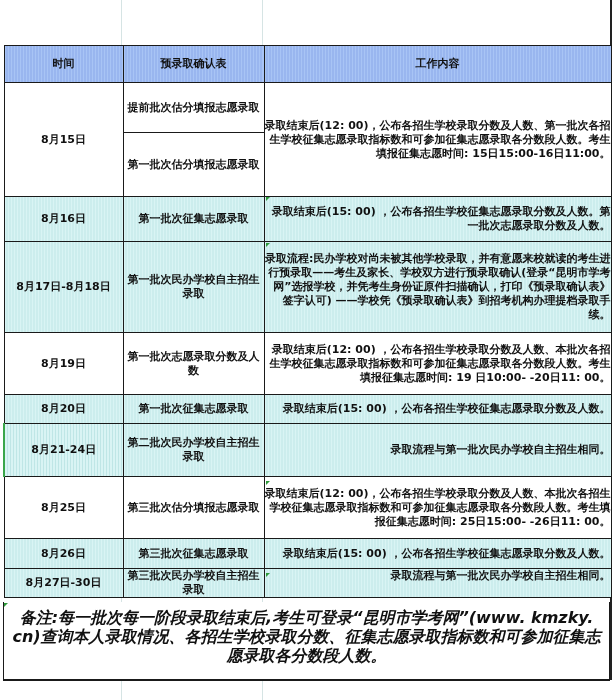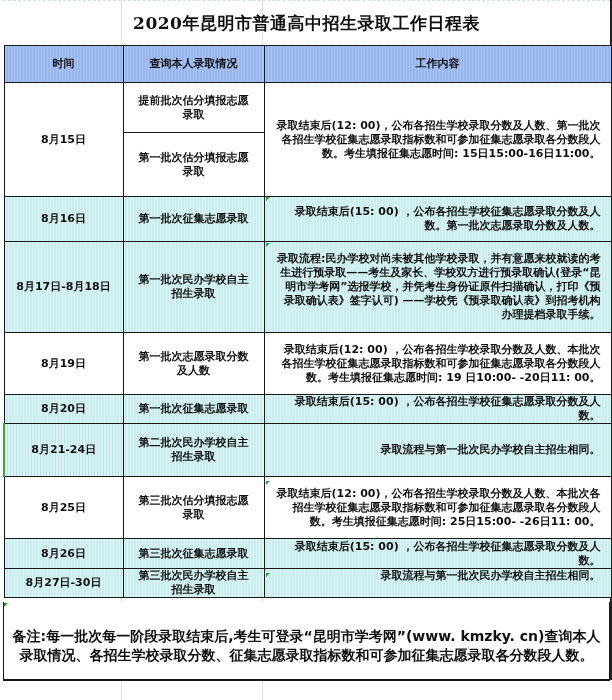--- a/index.html
+++ b/index.html
@@ -27,21 +27,21 @@
     font-size:17px; font-weight:bold; letter-spacing:0.5px; color:#111;
     border-top:1px dashed #cfe0e0;
   }
   table.sched {
     position:absolute; left:0; top:45px;
     border-collapse:collapse; table-layout:fixed; width:607px;
   }
   table.sched td, table.sched th {
     border:1px solid #1a1a1a;
     font-size:11px; font-weight:bold; line-height:14px;
-    padding:0 10px; vertical-align:middle;
+    padding:0 0; vertical-align:middle;
   }
   th.hdr {
     height:36px; font-size:12.5px;
     background: repeating-linear-gradient(to right, #a8c4f5 0, #a8c4f5 2px, #8aa8e8 2px, #8aa8e8 3px);
     text-align:center; color:#111;
   }
   td.date { text-align:center; }
   td.stage { text-align:center; font-size:11.5px; line-height:16px; }
   td.content { text-align:right; padding-left:3px; }
   tr.hl td {
@@ -50,45 +50,44 @@
   tr.plain td { background:#ffffff;margin-left:14px; }
   .green-left { border-left:2px solid #3aa64a !important; }
   .note {
     position:absolute; left:0; top:602px; width:605px; height:77px;
     border:1px solid #1a1a1a; border-top:none; border-bottom:2px solid #1a1a1a;
     background:#fff;
     display:flex; align-items:flex-end; justify-content:center;
   }
   .note-text {
     width:590px; margin-bottom:14px;
-    font-size:14px; font-weight:bold; line-height:19px; text-align:center;
+    font-size:16px; font-weight:bold; line-height:19px; text-align:center;font-style:italic;
   }
   .corner-mark {
     position:absolute; width:0; height:0;
     border-top:4px solid #2e9a3a; border-right:4px solid transparent;
   }
 </style>
 </head>
 <body>
 
 <div class="grid-bg"></div>
 
 <div class="sheet">
-  <div class="title">2020年昆明市普通高中招生录取工作日程表</div>
 
   <table class="sched">
     <colgroup>
       <col style="width:119px">
       <col style="width:141px">
       <col style="width:347px">
     </colgroup>
     <thead>
       <tr>
         <th class="hdr">时间</th>
-        <th class="hdr">查询本人录取情况</th>
+        <th class="hdr">预录取确认表</th>
         <th class="hdr">工作内容</th>
       </tr>
     </thead>
     <tbody>
 
       <tr class="plain">
         <td class="date" rowspan="2" style="height:50px">8月15日</td>
         <td class="stage" style="height:49px">提前批次估分填报志愿录取</td>
         <td class="content" rowspan="2">录取结束后(12: 00)，公布各招生学校录取分数及人数、第一批次各招生学校征集志愿录取指标数和可参加征集志愿录取各分数段人数。考生填报征集志愿时间: 15日15:00-16日11:00。</td>
       </tr>

